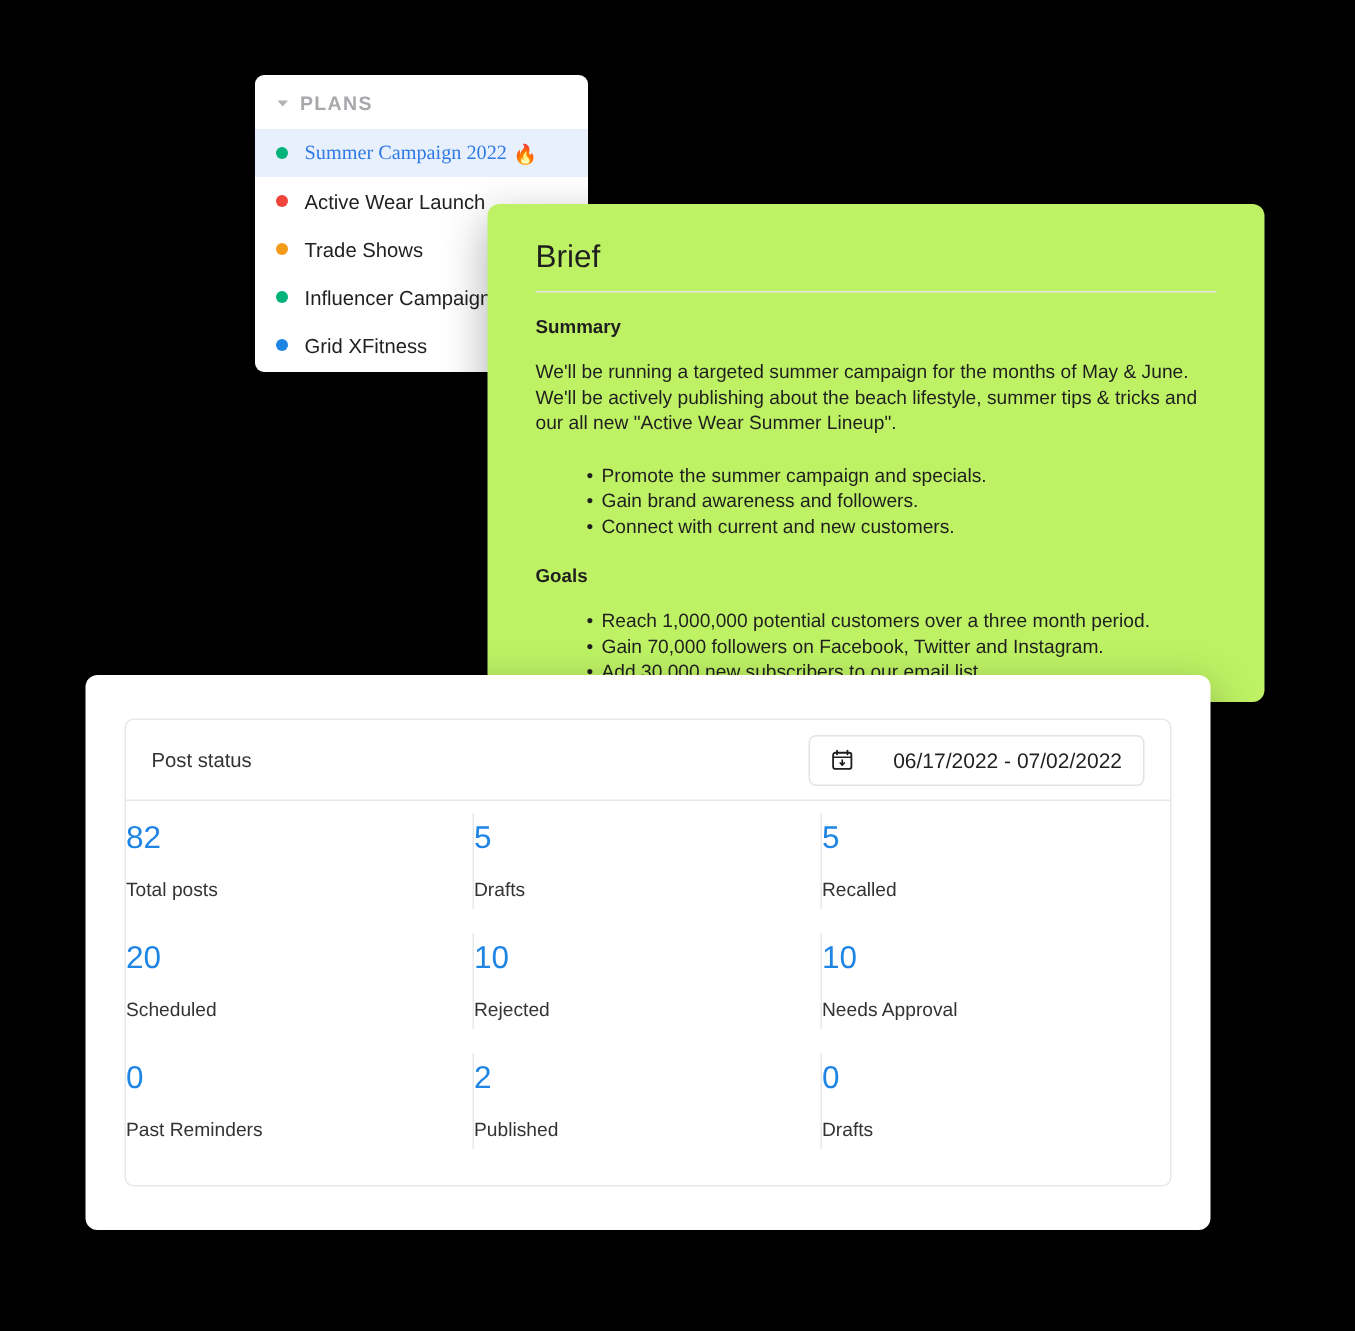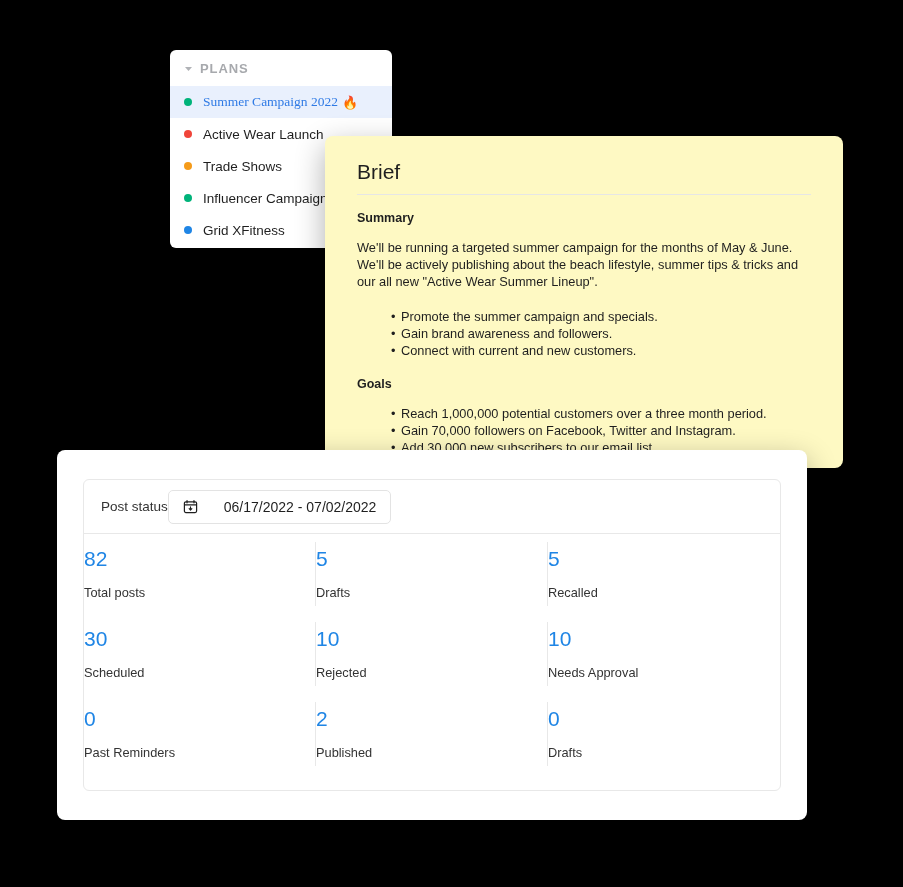--- a/index.html
+++ b/index.html
@@ -83,21 +83,21 @@
     font-size: 13px;
   }
 
   
   #brief-panel {
     position: absolute;
     left: 325px;
     top: 136px;
     width: 518px;
     height: 332px;
-    background: #fef9c3;
+    background: #bef264;
     border-radius: 8px;
     box-shadow: 0 10px 30px rgba(0,0,0,0.32);
     overflow: hidden;
     z-index: 2;
   }
   .brief-inner {
     padding: 24px 32px 0 32px;
   }
   .brief-title {
     font-size: 21px;
@@ -160,20 +160,21 @@
     height: 100%;
     box-sizing: border-box;
     overflow: hidden;
     background: #fff;
   }
   .status-head {
     height: 54px;
     border-bottom: 1px solid #e8e8e8;
     display: flex;
     align-items: center;
+    justify-content: space-between;
     padding: 0 17px;
     box-sizing: border-box;
   }
   .status-head-title {
     font-size: 13.5px;
     color: #333333;
   }
   .date-range-btn {
     display: flex;
     align-items: center;
@@ -304,21 +305,21 @@
         </div>
         <div class="stat-cell">
           <div class="stat-value" style="color: rgb(31, 133, 229);">5</div>
           <div class="stat-label">Drafts</div>
         </div>
         <div class="stat-cell">
           <div class="stat-value" style="color: rgb(31, 133, 229);">5</div>
           <div class="stat-label">Recalled</div>
         </div>
         <div class="stat-cell">
-          <div class="stat-value" style="color: rgb(31, 133, 229);">30</div>
+          <div class="stat-value" style="color: rgb(31, 133, 229);">20</div>
           <div class="stat-label">Scheduled</div>
         </div>
         <div class="stat-cell">
           <div class="stat-value" style="color: rgb(31, 133, 229);">10</div>
           <div class="stat-label">Rejected</div>
         </div>
         <div class="stat-cell">
           <div class="stat-value" style="color: rgb(31, 133, 229);">10</div>
           <div class="stat-label">Needs Approval</div>
         </div>

